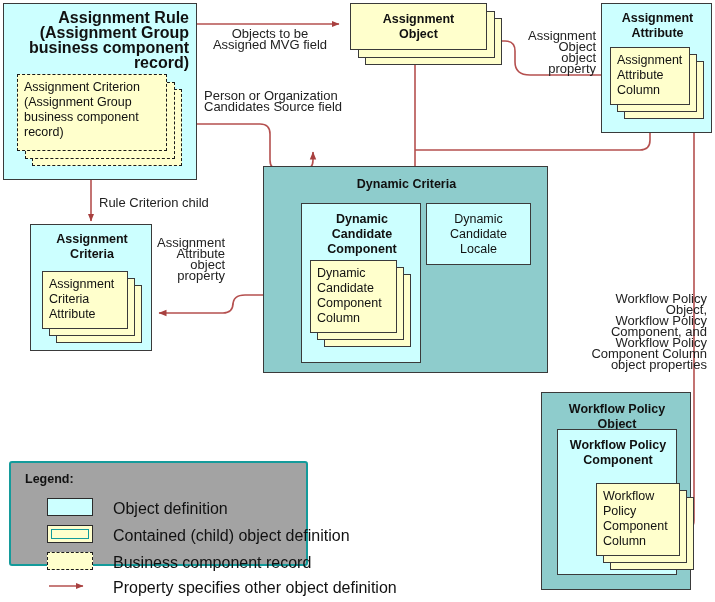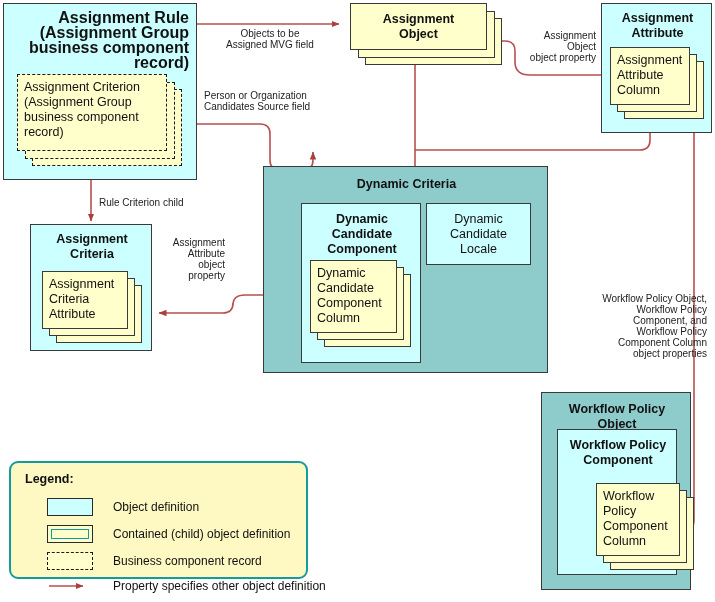--- a/index.html
+++ b/index.html
@@ -47,21 +47,21 @@
     text-align:right;
     line-height:15px;
   }
   .plain{
     font-size:12.5px;
     color:#111;
     line-height:15px;
   }
   .lbl{
     position:absolute;
-    font-size:10px;
+    font-size:13px;
     color:#222;
     line-height:11px;
     white-space:pre-line;
   }
   .lbl.c{text-align:center;}
   .lbl.r{text-align:right;}
   .lbl.l{text-align:left;}
 
   
   .stackwrap{position:absolute;}
@@ -86,34 +86,34 @@
   }
   svg.wires{
     position:absolute;left:0;top:0;
     width:715px;height:602px;
     pointer-events:none;
   }
   
   #legend{
     position:absolute;
     left:9px;top:461px;
-    width:299px;height:118px;
-    background:#fef9c3;
+    width:299px;height:105px;
+    background:#a3a3a3;
     border:2px solid #149b9b;
-    border-radius:9px;
+    border-radius:3px;
     box-sizing:border-box;
   }
   #legend .lg-title{
     position:absolute;left:14px;top:9px;
     font-weight:bold;font-size:12.5px;color:#111;
   }
   .lg-row{position:absolute;left:36px;height:20px;}
   .lg-text{
     position:absolute;left:66px;
-    font-size:12px;color:#111;white-space:nowrap;
+    font-size:16px;color:#111;white-space:nowrap;
   }
   .sw{position:absolute;left:0;top:2px;width:46px;height:18px;box-sizing:border-box;}
   .sw-obj{background:#ccffff;border:1px solid #2b2b2b;}
   .sw-child{background:#ffffcc;border:1px solid #2b2b2b;}
   .sw-child-in{position:absolute;left:3px;top:3px;right:3px;bottom:3px;background:#ffffcc;border:1px solid #149b9b;box-sizing:border-box;}
   .sw-rec{background:#ffffcc;border:1.5px dashed #1a1a1a;}
 </style>
 </head>
 <body>
 

